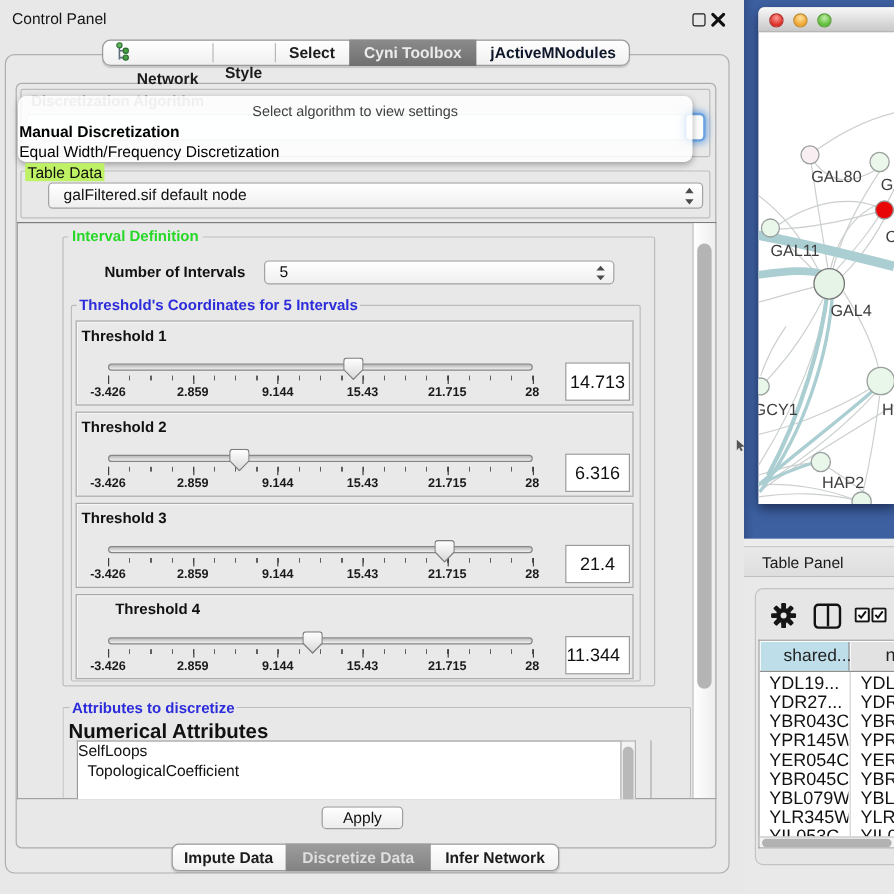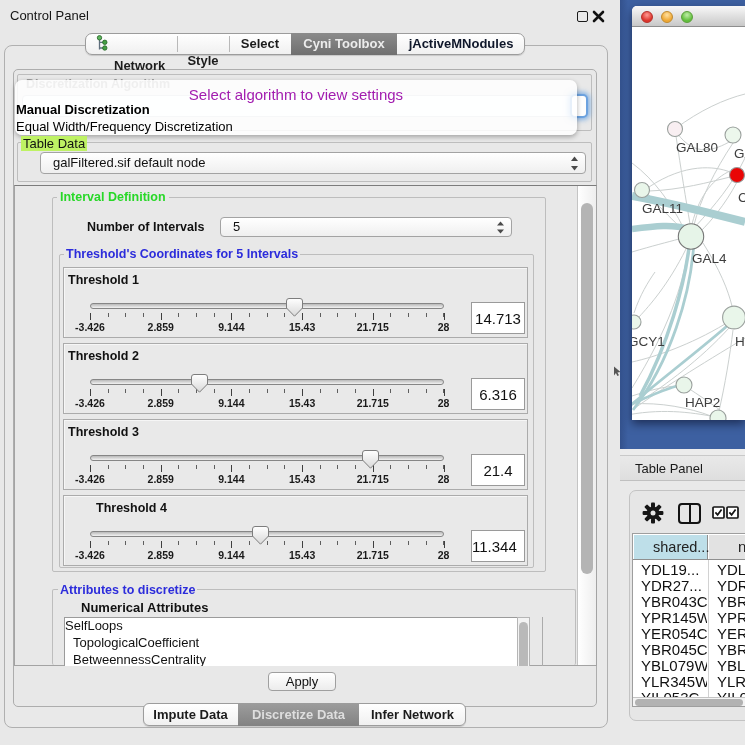--- a/index.html
+++ b/index.html
@@ -27,21 +27,21 @@
 <path d="M3.5,3 L3.5,14.5 M3.5,7.3 L8.7,7.3 M3.5,13 L8.7,13" stroke="#5f6e7d" stroke-width="1.3" fill="none"></path>
 <circle cx="3.5" cy="2.8" r="2.2" fill="#5fb75f" stroke="#2e6b2e" stroke-width="0.9"></circle>
 <circle cx="8.8" cy="7.3" r="2.2" fill="#44a044" stroke="#2e6b2e" stroke-width="0.9"></circle>
 <circle cx="8.8" cy="13" r="2.2" fill="#44a044" stroke="#2e6b2e" stroke-width="0.9"></circle>
   </svg>
 <div class="abs" style="left:17px;top:74px;width:575px;height:57px;border:1px solid #bdbdbd;border-radius:2px;"></div>
 <div class="abs" style="left:24px;top:77px;font-size:12.5px;font-weight:bold;color:#9c9c9c;background:#e8e8e8;padding:0 2px;">Discretization Algorithm</div>
 <div class="abs" style="left:22px;top:95px;width:564px;height:22px;border:1px solid #c5cbd4;border-radius:4px;background:#f7fafd;"></div>
 <div class="abs" style="left:570px;top:94px;width:18px;height:24px;border:2px solid #6ca2df;border-radius:5px;background:#fdfdfd;box-shadow:0 0 5px 2px rgba(100,160,225,0.75);"></div>
 <div class="abs" style="left:15px;top:80px;width:562px;height:55px;background:rgba(255,255,255,0.84);border-radius:7px;box-shadow:0 2px 5px rgba(0,0,0,0.3);"></div>
-<div class="abs" style="left:15px;top:86px;width:562px;text-align:center;font-size:15px;color:#a21caf;">Select algorithm to view settings</div>
+<div class="abs" style="left:15px;top:86px;width:562px;text-align:center;font-size:12px;color:#404040;">Select algorithm to view settings</div>
 <div class="abs" style="left:16px;top:102px;font-size:13px;font-weight:bold;color:#000;">Manual Discretization</div>
 <div class="abs" style="left:16px;top:119px;font-size:13px;color:#000;">Equal Width/Frequency Discretization</div>
 <div class="abs" style="left:17px;top:142px;width:575px;height:40px;border:1px solid #bdbdbd;border-radius:2px;"></div>
 <div class="abs" style="left:21px;top:136px;font-size:13px;color:#111;background:#bef264;padding:0 2px;">Table Data</div>
 <div class="abs" style="left:40px;top:152px;width:546px;height:22px;border:1px solid #a3a3a3;border-radius:4px;background:linear-gradient(#ffffff,#efefef);">
 <div class="abs" style="left:12px;top:0;line-height:20px;font-size:13px;color:#111;">galFiltered.sif default node</div>
 <svg class="abs" style="right:6px;top:3px;" width="9" height="15" viewBox="0 0 9 15">
 <path d="M4.5,0.5 L8,5 L1,5 Z" fill="#4a4a4a"></path>
       <path d="M4.5,14.5 L8,10 L1,10 Z" fill="#4a4a4a"></path>
     </svg>
@@ -160,25 +160,24 @@
       <linearGradient id="tg3" x1="0" y1="0" x2="0" y2="1">
         <stop offset="0" stop-color="#ffffff"></stop>
         <stop offset="1" stop-color="#d8d8d8"></stop>
       </linearGradient>
     </defs>
 <path d="M3,0.5 H14 Q16.5,0.5 16.5,3 V10 L8.5,18.2 L0.5,10 V3 Q0.5,0.5 3,0.5 Z" fill="url(#tg3)" stroke="#7d7d7d" stroke-width="1"></path>
   </svg>
 <div class="abs" style="left:471px;top:530px;width:54px;height:31.5px;background:#fff;border:1px solid #9a9a9a;text-align:left;line-height:31px;font-size:15px;color:#111;">11.344</div>
 <div class="abs" style="left:52px;top:589px;width:524px;height:76px;border:1px solid #bdbdbd;border-radius:2px;border-bottom:none;"></div>
 <div class="abs" style="left:58px;top:583px;font-size:12.5px;font-weight:bold;color:#2c2cdb;background:#e8e8e8;padding:0 2px;">Attributes to discretize</div>
-<div class="abs" style="left:57px;top:600px;font-size:13px;font-weight:bold;color:#111;margin-left:24px;">Numerical Attributes</div>
+<div class="abs" style="left:57px;top:600px;font-size:17px;font-weight:bold;color:#111;">Numerical Attributes</div>
 <div class="abs" style="left:64px;top:617px;width:454px;height:49px;background:#ffffff;border:1px solid #9b9b9b;border-bottom:none;overflow:hidden;font-size:13px;color:#111;">
 <div style="padding-left:0;line-height:16.8px;">SelfLoops</div>
 <div style="padding-left:8px;line-height:16.8px;">TopologicalCoefficient</div>
-<div style="padding-left:8px;line-height:16.8px;">BetweennessCentrality</div>
   </div>
 <div class="abs" style="left:517px;top:617px;width:13px;height:49px;background:#f3f3f3;border:1px solid #b5b5b5;border-bottom:none;"></div>
 <div class="abs" style="left:518.5px;top:622px;width:9.5px;height:44px;background:#b9b9b9;border-radius:5px 5px 0 0;"></div>
 <div class="abs" style="left:542px;top:617px;width:1px;height:49px;background:#ababab;"></div>
 <div class="abs" style="left:268px;top:672px;width:68px;height:19px;border:1px solid #9f9f9f;border-radius:4px;background:linear-gradient(#ffffff,#ececec);text-align:center;line-height:18px;font-size:13px;color:#111;">Apply</div>
 <div class="abs" style="left:143px;top:703px;width:323px;height:23px;background:linear-gradient(#ffffff,#f0f0f0);border:1px solid #9c9c9c;border-radius:6px;box-shadow:0 1px 1px rgba(0,0,0,0.15);"></div>
 <div class="abs" style="left:143px;top:703px;width:95px;height:23px;color:#1c1c1c;font-size:13px;font-weight:bold;text-align:center;line-height:23px;">Impute Data</div>
 <div class="abs" style="left:238px;top:703px;width:121px;height:23px;background:linear-gradient(#9d9d9d,#828282);color:#dedede;font-size:13px;font-weight:bold;text-align:center;line-height:23px;">Discretize Data</div>
 <div class="abs" style="left:359px;top:703px;width:107px;height:23px;color:#1c1c1c;font-size:13px;font-weight:bold;text-align:center;line-height:23px;">Infer Network</div>
 <svg class="abs" style="left:613px;top:366px;" width="8" height="10" viewBox="0 0 8 10">

